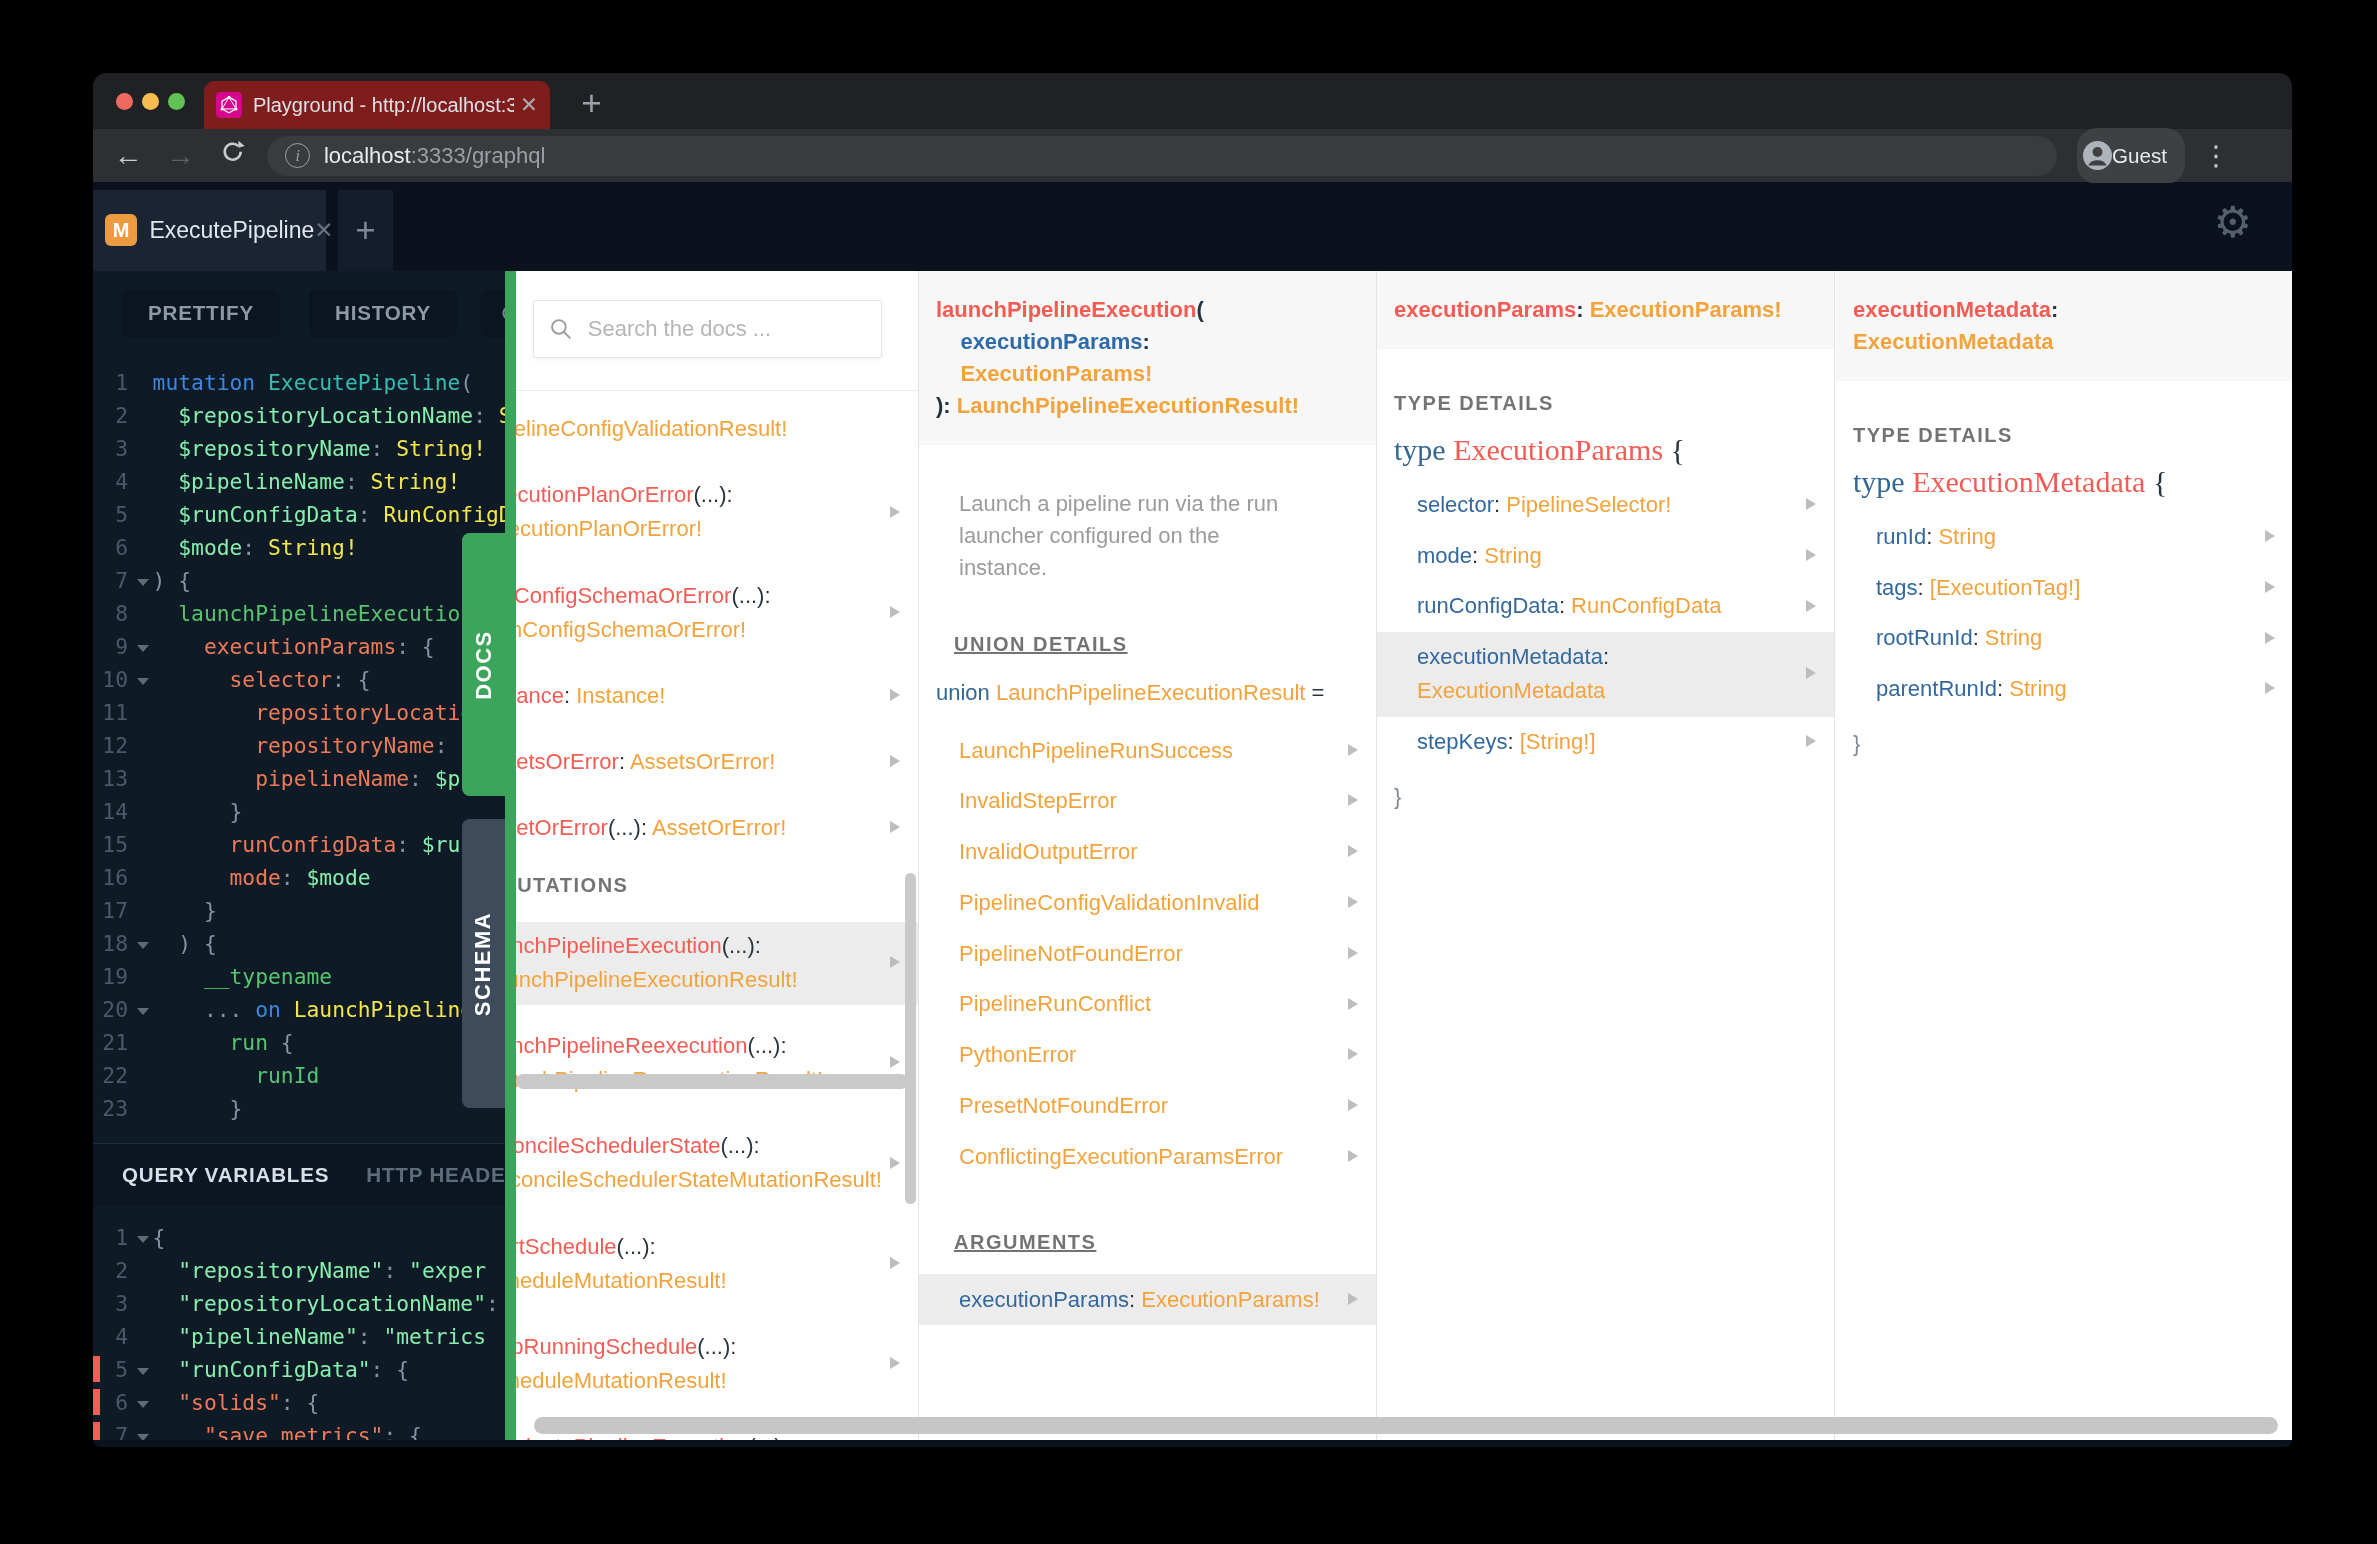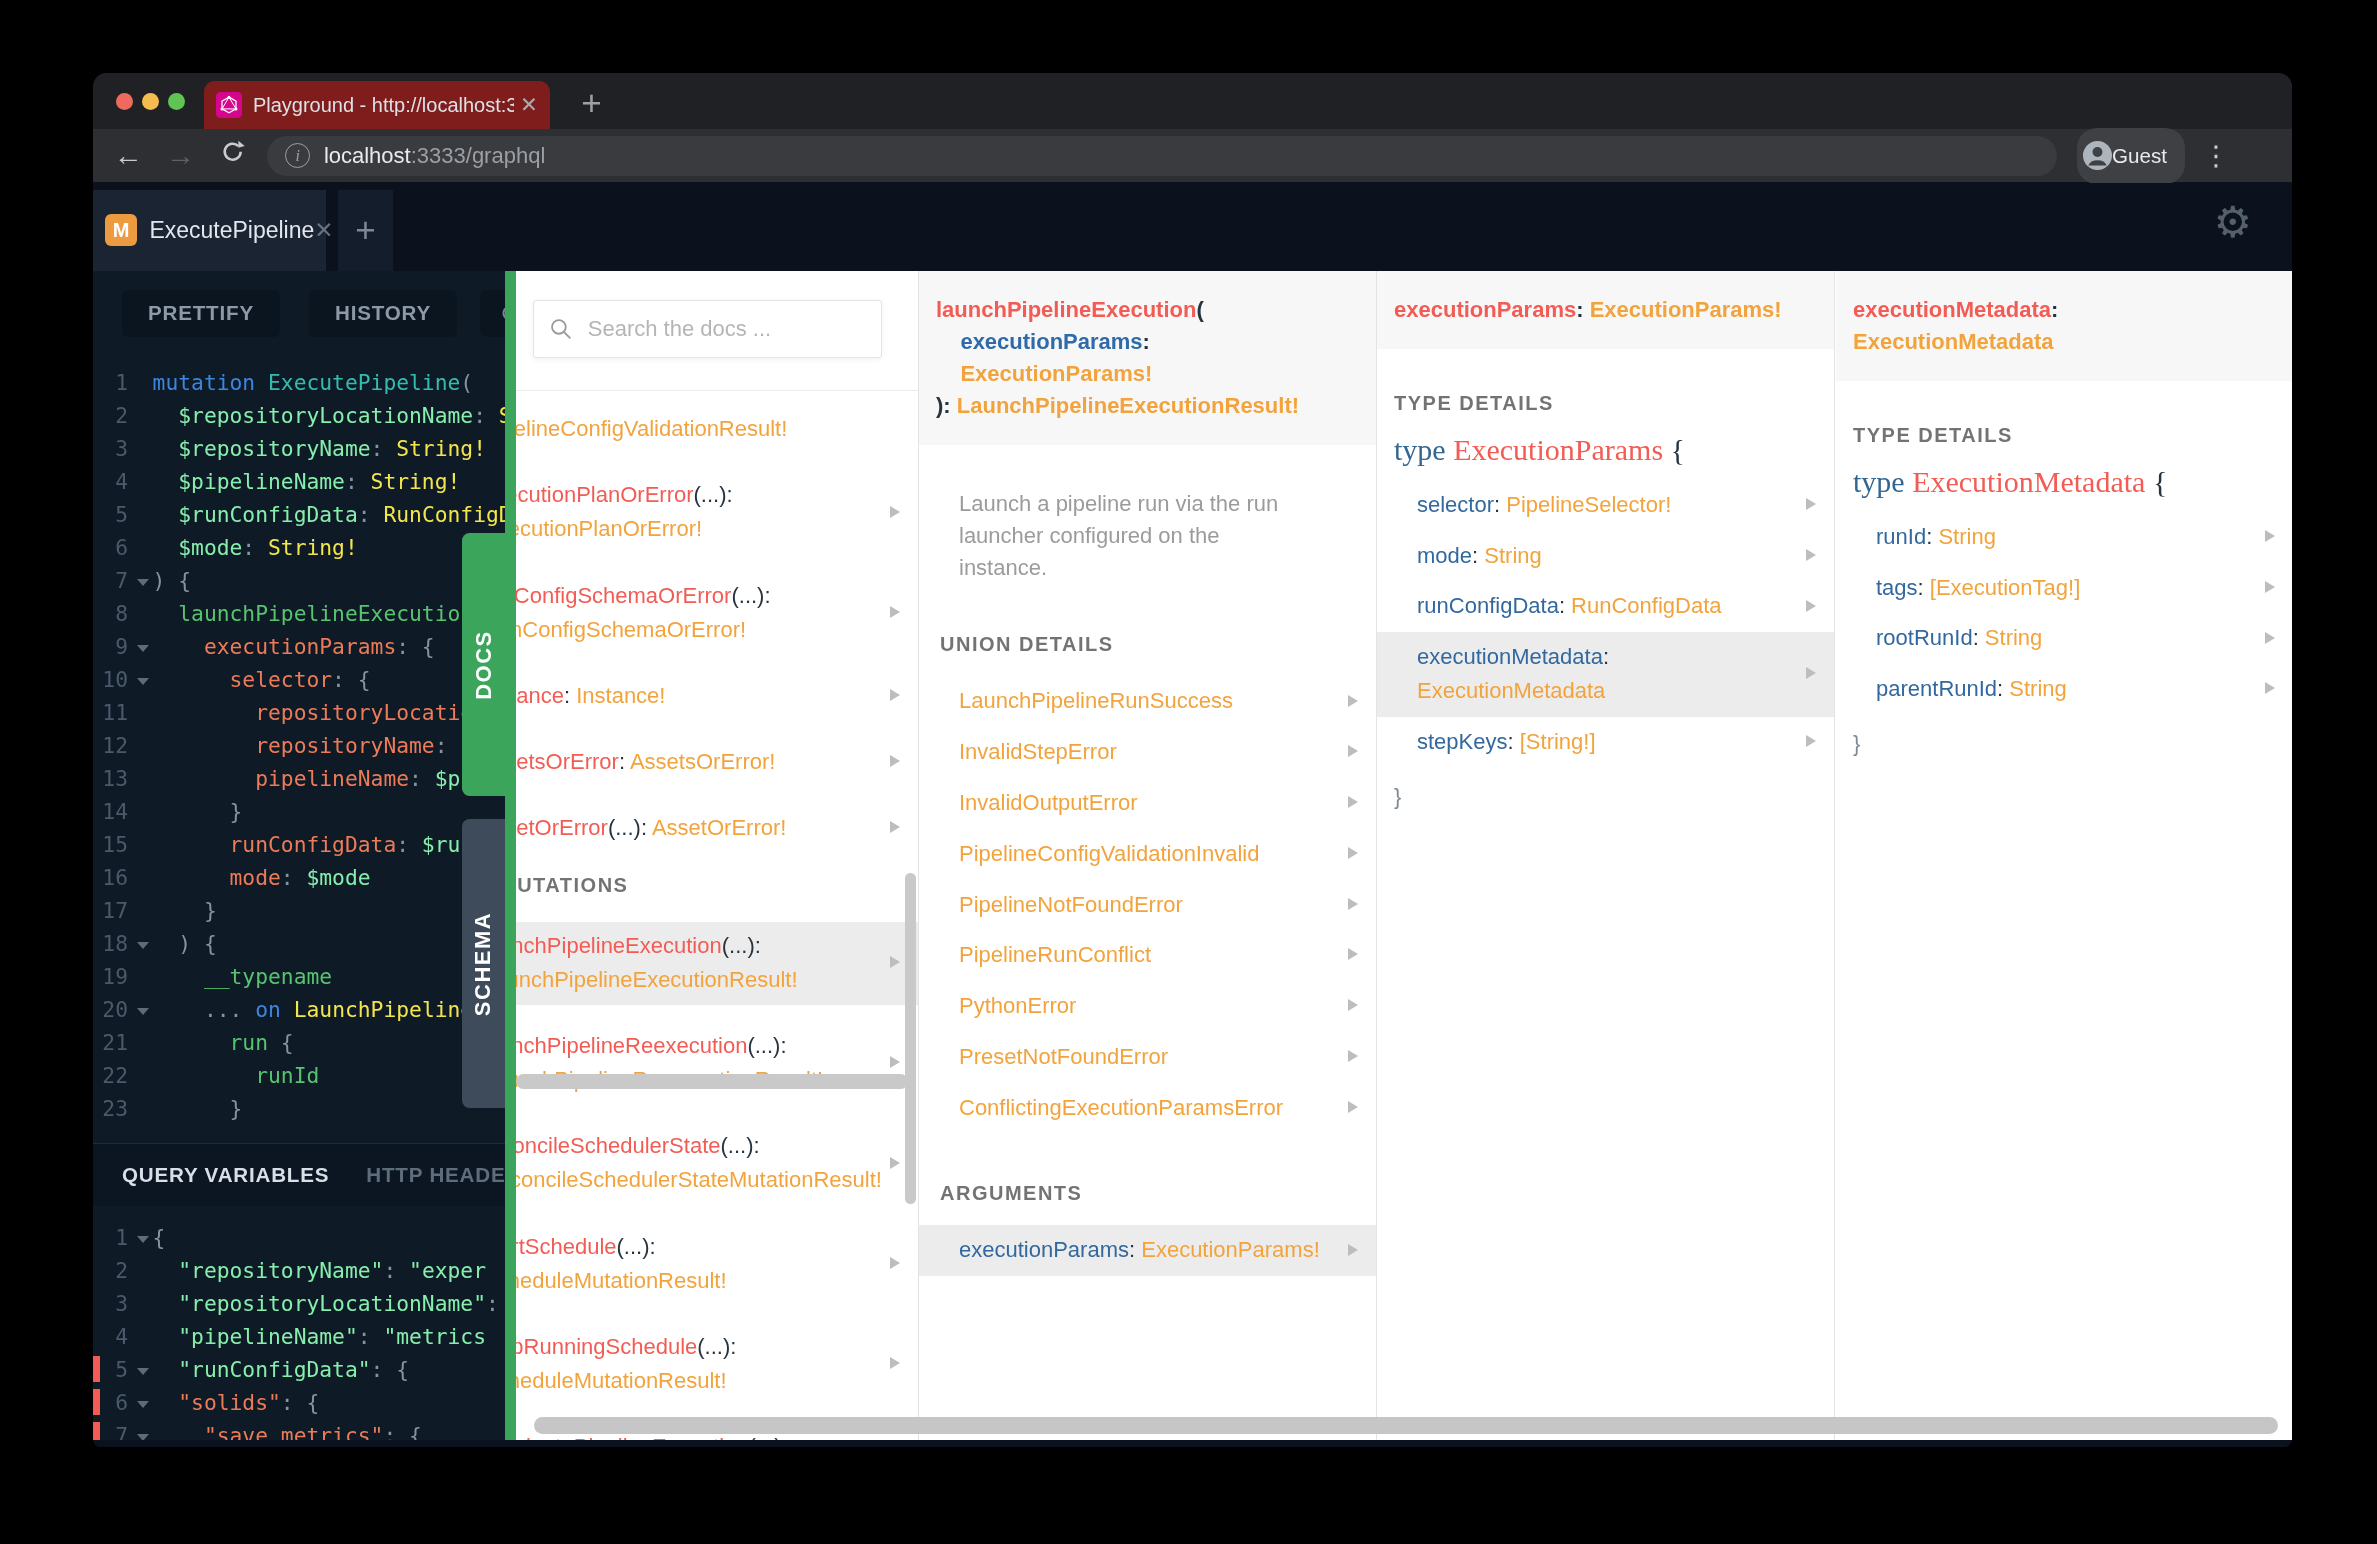--- a/index.html
+++ b/index.html
@@ -79,21 +79,21 @@
   .col1-scroll .d-sec{padding-left:17px;margin:21.3px 0 24.4px;}
   .chev{position:absolute;right:18.3px;top:50%;margin-top:-6.9px;width:0;height:0;border-top:6.9px solid transparent;border-bottom:6.9px solid transparent;border-left:10px solid #BDBDBD;}
   .col1-h{position:absolute;left:0;top:803px;width:392px;height:15.2px;background:#C9C9C9;border-radius:7.6px;}
   .col1-v{position:absolute;right:2.3px;top:602px;width:10.7px;height:331px;background:#C9C9C9;border-radius:5.3px;}
   .band{background:#F7F7F7;padding:23px 17px;font-weight:bold;font-size:22px;line-height:32px;}
   .band .ind{padding-left:24.4px;}
   .b-red{color:#F25C54}.b-blue{color:#2E6BA8}.b-orange{color:#F2A33C}.b-dark{color:#26343F}
   .d-red{color:#F25C54}.d-orange{color:#F2A33C}.d-blue{color:#33689E}.d-kw{color:#336791}.d-dark{color:#26343F}
   .d-desc{color:#9B9B9B;font-size:22px;line-height:32px;padding-left:40px;}
   .col2 .d-desc-wrap{margin-top:43px;}
-  .col2 .d-sec{padding-left:17px;margin:49px 4px 20px;}
+  .col2 .d-sec{padding-left:17px;margin:49px 18px 20px;text-decoration:underline;}
   .col3 .d-sec,.col4 .d-sec{padding-left:17px;margin:43px 0 18.3px;}
   .union-line{font-size:22px;line-height:34px;padding-left:17px;margin-bottom:15.2px;}
   .member{position:relative;font-size:22px;line-height:34px;padding:8.4px 43px 8.4px 40px;color:#F2A33C;}
   .field{position:relative;font-size:22px;line-height:34px;padding:8.4px 43px 8.4px 40px;}
   .field.selected{background:#ECECEC;}
   .arg-row{position:relative;font-size:22px;line-height:34px;padding:8.4px 43px 8.4px 40px;}
   .arg-row.selected{background:#ECECEC;}
   .typeline{font-size:30px;line-height:34px;padding-left:17px;margin-bottom:12.2px;font-family:Liberation Serif, serif;}
   .close-brace{font-size:22px;line-height:34px;color:#7F8A94;padding-left:17px;margin-top:12.2px;}
   .docs-h{position:absolute;left:18.3px;bottom:6.1px;width:1744px;height:17px;background:#C6C6C6;border-radius:8.4px;}
@@ -296,20 +296,25 @@
             <div class="ind"><span class="b-blue">executionParams</span><span class="b-dark">:</span></div>
             <div class="ind"><span class="b-orange">ExecutionParams!</span></div>
             <div><span class="b-dark">):</span> <span class="b-orange">LaunchPipelineExecutionResult!</span></div>
           </div>
           <div class="d-desc-wrap">
             <div class="d-desc">Launch a pipeline run via the run</div>
             <div class="d-desc">launcher configured on the</div>
             <div class="d-desc">instance.</div>
           </div>
           <div class="d-sec">UNION DETAILS</div>
+          <div class="union-line">
+            <span class="d-kw">union</span>
+            <span class="d-orange">LaunchPipelineExecutionResult</span>
+            <span class="d-dark">=</span>
+          </div>
           <div id="union-list">
               <div class="member">LaunchPipelineRunSuccess<span class="chev"></span></div>
               <div class="member">InvalidStepError<span class="chev"></span></div>
               <div class="member">InvalidOutputError<span class="chev"></span></div>
               <div class="member">PipelineConfigValidationInvalid<span class="chev"></span></div>
               <div class="member">PipelineNotFoundError<span class="chev"></span></div>
               <div class="member">PipelineRunConflict<span class="chev"></span></div>
               <div class="member">PythonError<span class="chev"></span></div>
               <div class="member">PresetNotFoundError<span class="chev"></span></div>
               <div class="member">ConflictingExecutionParamsError<span class="chev"></span></div>

